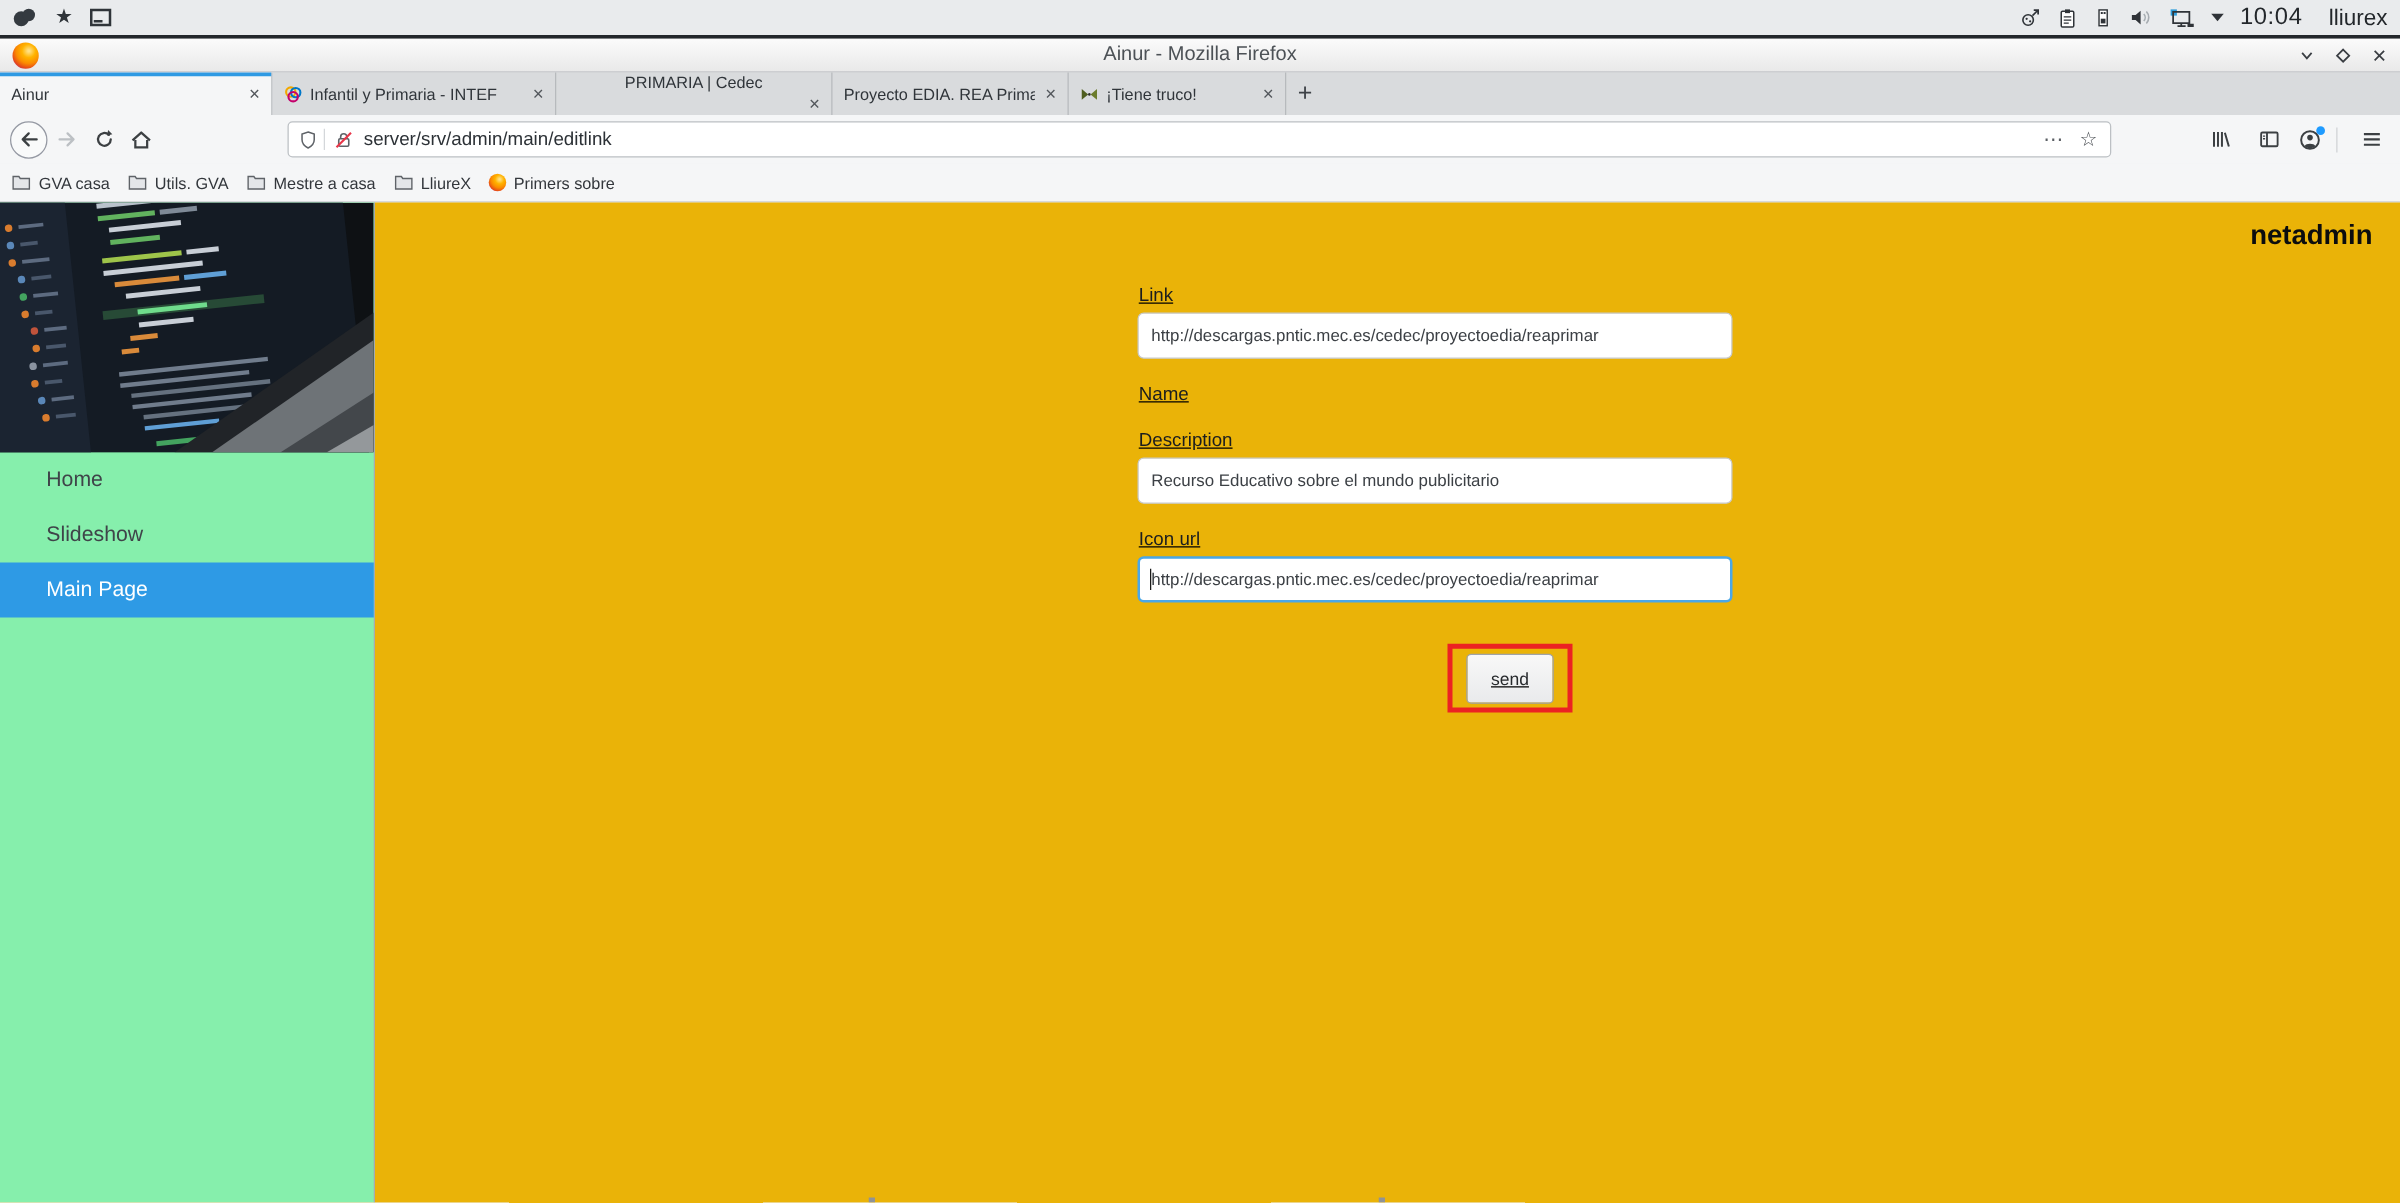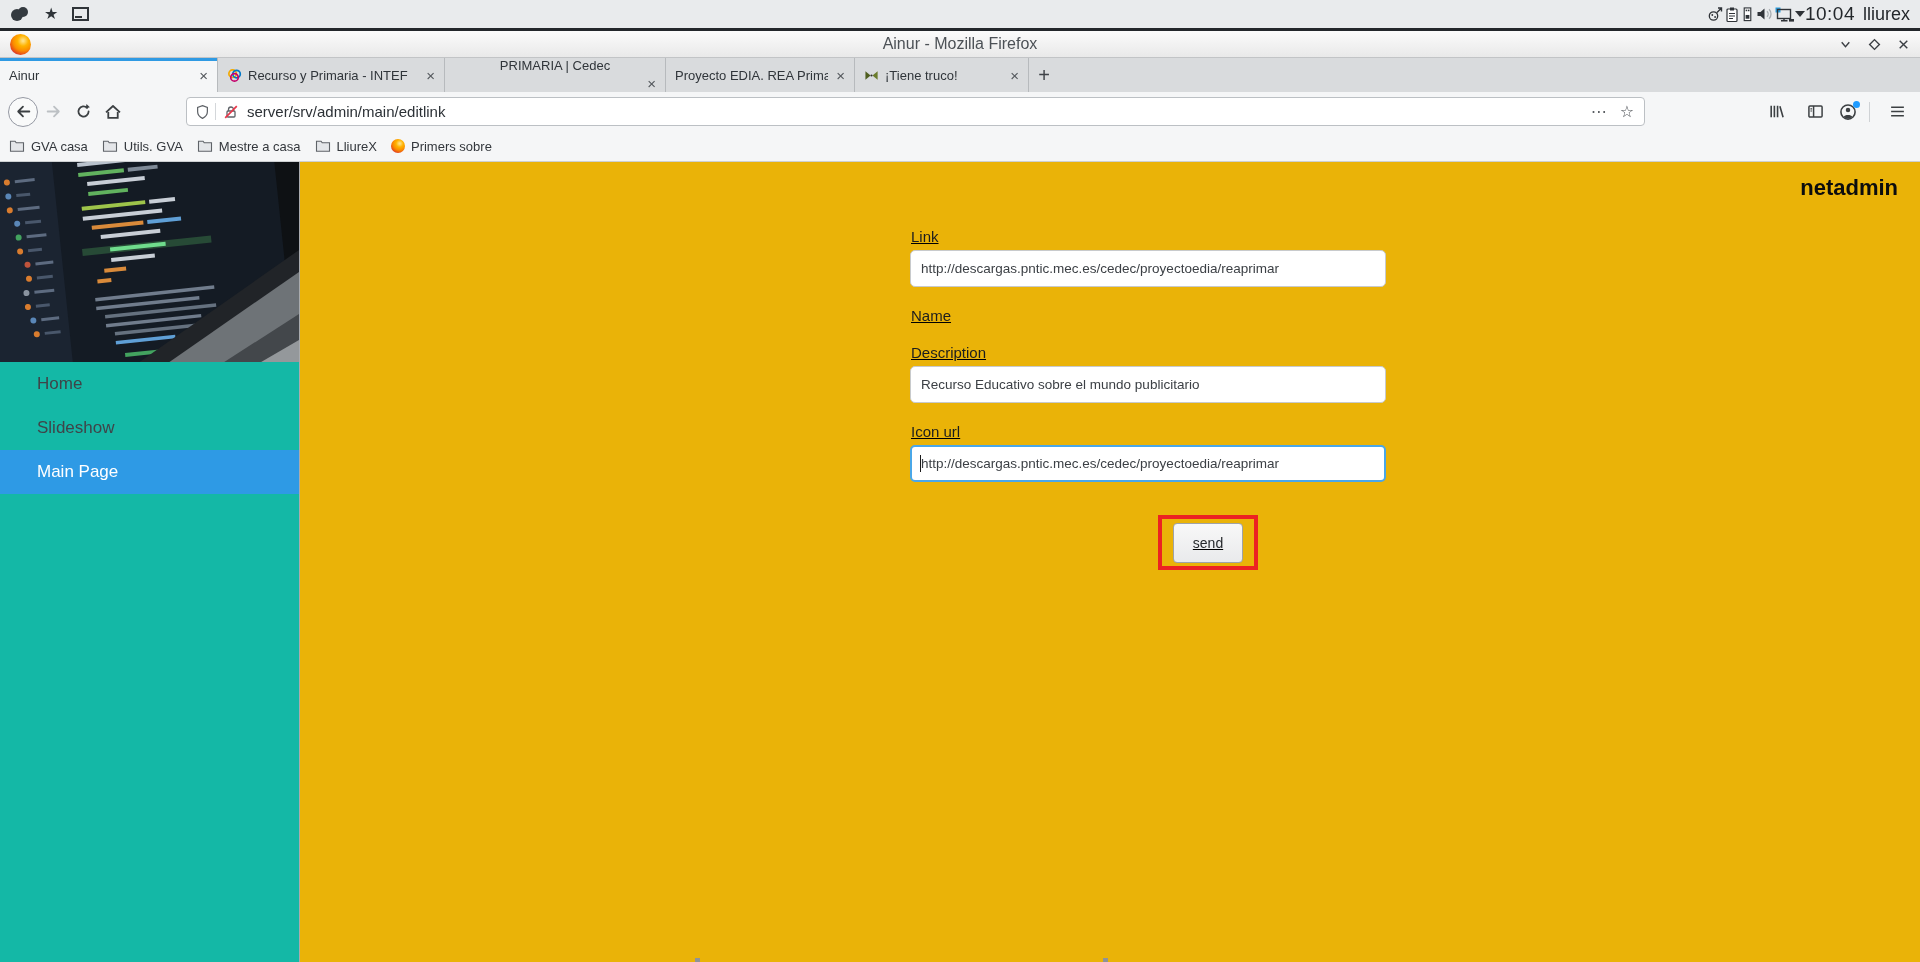--- a/index.html
+++ b/index.html
@@ -3,21 +3,21 @@
 <meta charset="utf-8">
 <style>
   * { margin:0; padding:0; box-sizing:border-box; }
   html,body { width:1920px; height:962px; overflow:hidden;
     font-family:"Liberation Sans","DejaVu Sans",sans-serif; background:#eef0f2; }
 
   
   .desktop-bar { height:31px; background:#e9ebed; border-bottom:3px solid #23272b;
     display:flex; align-items:center; padding:0 10px; color:#24282c; }
   .dt-left { display:flex; align-items:center; gap:14px; }
-  .dt-right { margin-left:auto; display:flex; align-items:center; }
+  .dt-right { margin-left:auto; display:flex; align-items:center; gap:13px; }
   .dt-star { font-size:16px; color:#2f3439; line-height:1; }
   .dt-window { width:17px; height:14px; border:2px solid #2f3439; position:relative; background:#e9ebed; }
   .dt-window::after { content:""; position:absolute; left:1px; bottom:1px; width:7px; height:2px; background:#2f3439; }
   .dt-time { font-size:19px; color:#23272b; letter-spacing:.5px; }
   .dt-user { font-size:18px; color:#23272b; margin-left:8px; }
   .caret-down { width:0; height:0; border-left:5px solid transparent; border-right:5px solid transparent; border-top:6px solid #2f3338; }
   .tray-icon { display:flex; align-items:center; }
 
   
   .titlebar { height:27px; background:linear-gradient(#fbfbfb,#e9e9e9); border-bottom:1px solid #c2c4c6;
@@ -39,42 +39,42 @@
   .t1{ width:218px; } .t2{ width:227px; } .t3{ width:221px;flex-direction:column; } .t4{ width:189px; } .t5{ width:174px; }
   .tab-favicon { margin-right:6px; flex:none; display:flex; }
   .newtab-btn { width:30px; display:flex; align-items:center; justify-content:center;
     font-size:20px; color:#3e4247; font-weight:400; }
 
   
   .navbar { height:39px; background:#f5f6f7; display:flex; align-items:center; padding:0 8px; }
   .nav-btn { width:30px; height:30px; display:flex; align-items:center; justify-content:center; flex:none; }
   .back-circle { width:30px; height:30px; border:1px solid #9599a3; border-radius:50%; background:#f9fafa;
     display:flex; align-items:center; justify-content:center; flex:none; }
-  .url-bar { margin-left:58px; width:1459px; height:29px; background:#fff; border:1px solid #bcc0c4;
+  .url-bar { margin-left:102px; width:1459px; height:29px; background:#fff; border:1px solid #bcc0c4;
     border-radius:4px; display:flex; align-items:center; padding:0 8px; flex:none; }
   .url-sep { width:1px; height:17px; background:#d4d7da; margin:0 7px 0 5px; }
   .url-text { font-size:15px; color:#2c3136; flex:1; border:none; outline:none; background:transparent;
     font-family:"Liberation Sans","DejaVu Sans",sans-serif; }
   .url-more { font-size:16px; color:#5a5e63; letter-spacing:1px; margin-right:12px; }
   .url-star { font-size:16px; color:#4e5257; margin-right:2px; }
   .nav-right { margin-left:auto; display:flex; align-items:center; gap:9px; }
   .nav-vsep { width:1px; height:20px; background:#cfd2d5; margin:0 3px; }
   .acct-wrap { position:relative; display:flex; }
   .acct-dot { position:absolute; top:-2px; right:-3px; width:7px; height:7px; border-radius:50%; background:#1f9bff; }
 
   
   .bookmarksbar { height:31px; background:#f5f6f7; border-bottom:1px solid #cdd0d2;
     display:flex; align-items:center; padding:0 9px; gap:14px; }
   .bm-item { display:flex; align-items:center; gap:6px; font-size:13px; color:#33373c; }
   .mini-ff { width:14px; height:14px; border-radius:50%;
     background:radial-gradient(circle at 62% 32%, #ffe083 4%, #ffb300 28%, #fb8c00 52%, #e64a19 74%, #9c27b0 94%); }
 
   
   .content { height:800px; display:flex; }
-  .sidebar { width:300px; background:#14b8a6; border-right:1px solid #a9abad; flex:none; }
+  .sidebar { width:300px; background:#86efac; border-right:1px solid #a9abad; flex:none; }
   .hero { width:299px; height:200px; overflow:hidden; }
   .hero svg { display:block; }
   .side-item { height:44px; line-height:44px; padding-left:37px; font-size:17px; color:#3f4449; }
   .side-item.active { background:#2e9ae5; color:#fff; }
 
   .main { flex:1; position:relative; background:#eab308;text-decoration:underline; }
   .brand { position:absolute; top:13px; right:22px; font-size:22px; font-weight:700; color:#0c0d0e; }
 
   .edit-form { width:400px; margin:66px auto 0; }
   .fgroup { margin-bottom:20px; }
@@ -181,21 +181,21 @@
     <span class="tab-close">×</span>
   </div>
   <div class="tab t2">
     <span class="tab-favicon">
       <svg width="15" height="15" viewBox="0 0 16 16" fill="none">
           <circle cx="6" cy="6" r="4" stroke="#f2a900" stroke-width="1.8"></circle>
           <circle cx="10.2" cy="6.5" r="4" stroke="#0077c8" stroke-width="1.8"></circle>
           <circle cx="8" cy="10" r="4" stroke="#c4006b" stroke-width="1.8"></circle>
         </svg>
     </span>
-    <span class="tab-label">Recurso y Primaria - INTEF</span>
+    <span class="tab-label">Infantil y Primaria - INTEF</span>
     <span class="tab-close">×</span>
   </div>
   <div class="tab t3">
     <span class="tab-label">PRIMARIA | Cedec</span>
     <span class="tab-close">×</span>
   </div>
   <div class="tab t4">
     <span class="tab-label">Proyecto EDIA. REA Primaria.</span>
     <span class="tab-close">×</span>
   </div>

